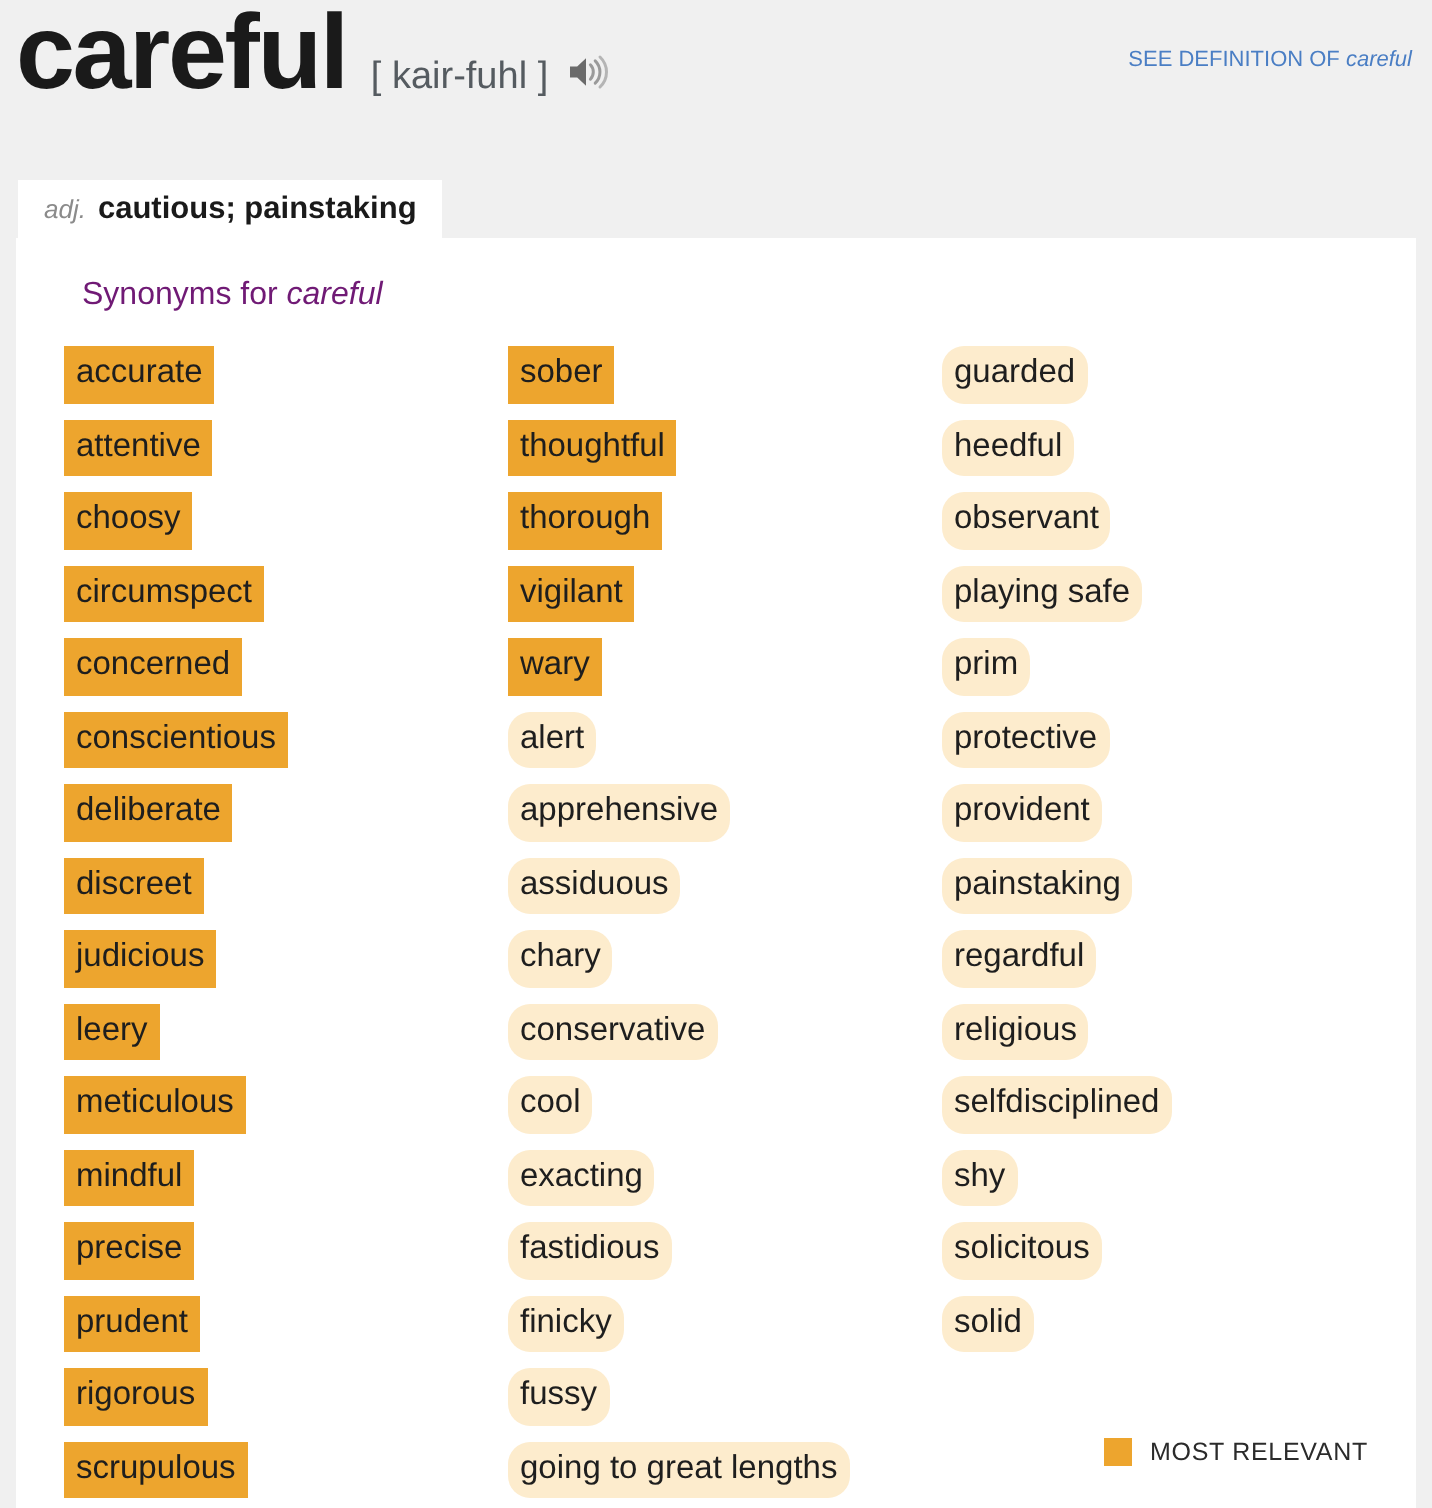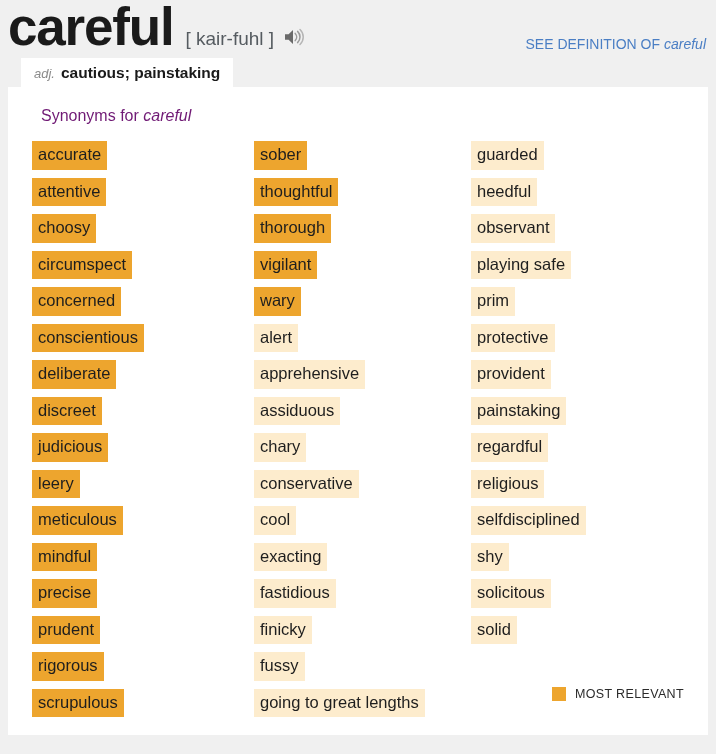--- a/index.html
+++ b/index.html
@@ -54,35 +54,36 @@
     display: inline-flex;
     align-items: center;
     position: relative;
     top: 2px;
   }
   .speaker-btn svg { display: block; }
 
   .see-def {
     position: absolute;
     right: 10px;
-    top: 36px;
-    font-size: 14px;
+    top: 24px;
+    font-size: 11px;
     color: #4a7ec4;
     text-decoration: none;
     white-space: nowrap;
     cursor: pointer;
   }
   .see-def .def-word {
     font-style: italic;
   }
 
   
   .pos-tab-row {
-    padding-left: 21px;
+    padding-left: 9px;
     height: 29px;
+    margin-top: 32px;
   }
   .pos-tab {
     display: inline-flex;
     align-items: baseline;
     background: #ffffff;
     padding: 6px 13px 7px 13px;
     font-size: 15px;
     cursor: pointer;
     box-sizing: border-box;
   }
@@ -135,21 +136,21 @@
     align-self: flex-start;
     font-size: 16.5px;
     line-height: 1;
     padding: 5px 6px 7px 6px;
     margin-bottom: 8px;
     color: #1e1e1e;
     cursor: pointer;
     white-space: nowrap;
   }
   .chip.tier-high { background: #eda52e; }
-  .chip.tier-low  { background: #fdeccd; }
+  .chip.tier-low  { background: #fdeccd; border-radius: 11px; }
 
   
   .legend {
     position: absolute;
     right: 24px;
     bottom: 34px;
     display: flex;
     align-items: center;
   }
   .legend-swatch {

